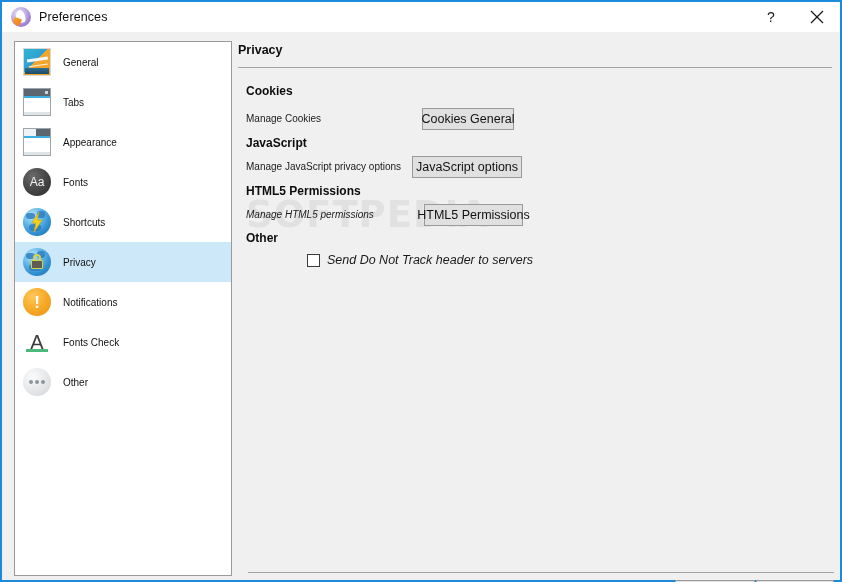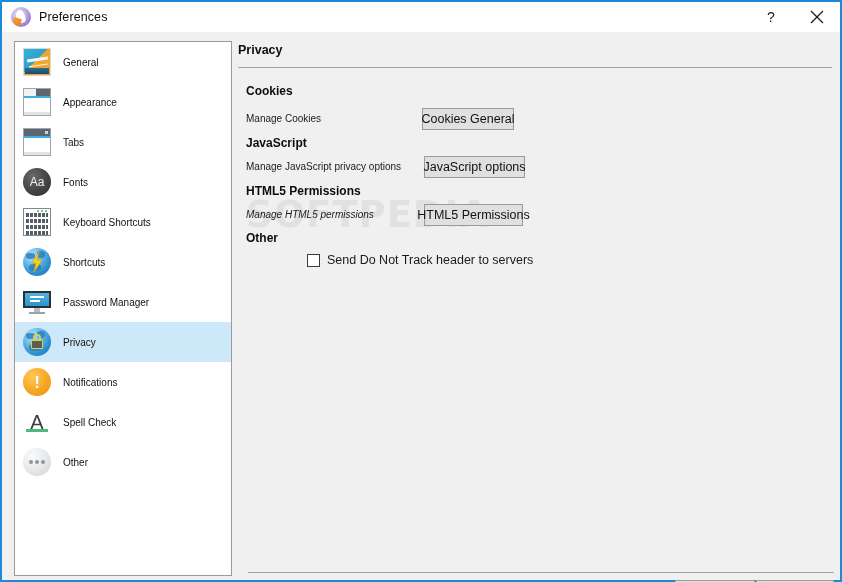--- a/index.html
+++ b/index.html
@@ -420,20 +420,21 @@
     align-items: center;
     justify-content: center;
     white-space: nowrap;
     padding: 0 7px;
   }
 
   .checkrow {
     position: absolute;
     display: flex;
     align-items: center;
+    font-style: italic;
   }
   .checkbox {
     width: 13px; height: 13px;
     background: #ffffff;
     border: 1px solid #3b3b3b;
     box-sizing: border-box;
     flex: 0 0 auto;
   }
   .checkrow .cl {
     margin-left: 7px;
@@ -509,77 +510,57 @@
 
     <div class="sidebar">
 
       <div class="side-item">
         <div class="side-ico ico-general"></div>
         <div class="side-label">General</div>
       </div>
 
       <div class="side-item">
         <div class="side-ico ico-window">
+          <span class="bar"></span>
+          <span class="dot"></span>
+          <span class="underline"></span>
+          <span class="footer"></span>
+        </div>
+        <div class="side-label">Tabs</div>
+      </div>
+
+      <div class="side-item">
+        <div class="side-ico ico-window">
           <span class="bar light"></span>
           <span class="tabpiece" style="background:#5b6670;left:12px;width:14px;"></span>
           <span class="underline"></span>
           <span class="footer"></span>
         </div>
         <div class="side-label">Appearance</div>
       </div>
 
-      <div class="side-item">
-        <div class="side-ico ico-window">
-          <span class="bar"></span>
-          <span class="dot"></span>
-          <span class="underline"></span>
-          <span class="footer"></span>
-        </div>
-        <div class="side-label">Tabs</div>
-      </div>
-
 
       <div class="side-item">
         <div class="side-ico ico-fonts">Aa</div>
         <div class="side-label">Fonts</div>
       </div>
 
-      <div class="side-item">
-        <div class="side-ico ico-keyboard">
-          <span class="leds"></span>
-          <div class="krow"></div>
-            <div class="krow"></div>
-            <div class="krow"></div>
-            <div class="krow"></div>
-        </div>
-        <div class="side-label">Keyboard Shortcuts</div>
-      </div>
 
       <div class="side-item">
         <div class="side-ico ico-globe">
           <span class="land l1"></span>
             <span class="land l2"></span>
             <span class="land l3"></span>
           <svg width="28" height="28" viewBox="0 0 28 28" style="position:absolute;left:0;top:0;">
             <polygon points="16,4 9,15 13,15 11,24 19,12 14,12" fill="#f7d417" stroke="#d8a800" stroke-width="0.7"></polygon>
           </svg>
         </div>
         <div class="side-label">Shortcuts</div>
       </div>
 
-      <div class="side-item">
-        <div class="side-ico ico-monitor">
-          <span class="screen"></span>
-          <span class="line ln1"></span>
-          <span class="line ln2"></span>
-          <span class="stand"></span>
-          <span class="base"></span>
-        </div>
-        <div class="side-label">Password Manager</div>
-      </div>
 
       <div class="side-item selected">
         <div class="side-ico ico-globe ico-privacy">
           <span class="land l1"></span>
             <span class="land l2"></span>
             <span class="land l3"></span>
           <span class="lock">
               <span class="shackle"></span>
               <span class="body"></span>
             </span>
@@ -588,21 +569,21 @@
       </div>
 
       <div class="side-item">
         <div class="side-ico ico-notify">!</div>
         <div class="side-label">Notifications</div>
       </div>
 
 
       <div class="side-item">
         <div class="side-ico ico-spell">A<span class="ul"></span></div>
-        <div class="side-label">Spell Check</div>
+        <div class="side-label">Fonts Check</div>
       </div>
 
       <div class="side-item">
         <div class="side-ico ico-other">
             <b></b>
             <b></b>
             <b></b>
           </div>
         <div class="side-label">Other</div>
       </div>
@@ -617,21 +598,21 @@
       <div class="watermark">
         <span>SOFTPEDIA</span><sup>®</sup>
       </div>
 
       <div class="group-title" style="left:8px; top:43px;">Cookies</div>
       <div class="row-label" style="left:8px; top:72px;">Manage Cookies</div>
       <div class="btn" style="left:184px; top:67px; width:92px;">Cookies General</div>
 
       <div class="group-title" style="left:8px; top:95px;">JavaScript</div>
       <div class="row-label" style="left:8px; top:120px;">Manage JavaScript privacy options</div>
-      <div class="btn" style="left:186px; top:115px; width:101px;">JavaScript options</div>
+      <div class="btn" style="left:174px; top:115px; width:110px;">JavaScript options</div>
 
       <div class="group-title" style="left:8px; top:143px;">HTML5 Permissions</div>
       <div class="row-label" style="left:8px; top:168px;font-style:italic;">Manage HTML5 permissions</div>
       <div class="btn" style="left:186px; top:163px; width:99px;">HTML5 Permissions</div>
 
       <div class="group-title" style="left:8px; top:190px;">Other</div>
 
       <div class="checkrow" style="left:69px; top:212px;">
         <span class="checkbox"></span>
         <span class="cl">Send Do Not Track header to servers</span>

